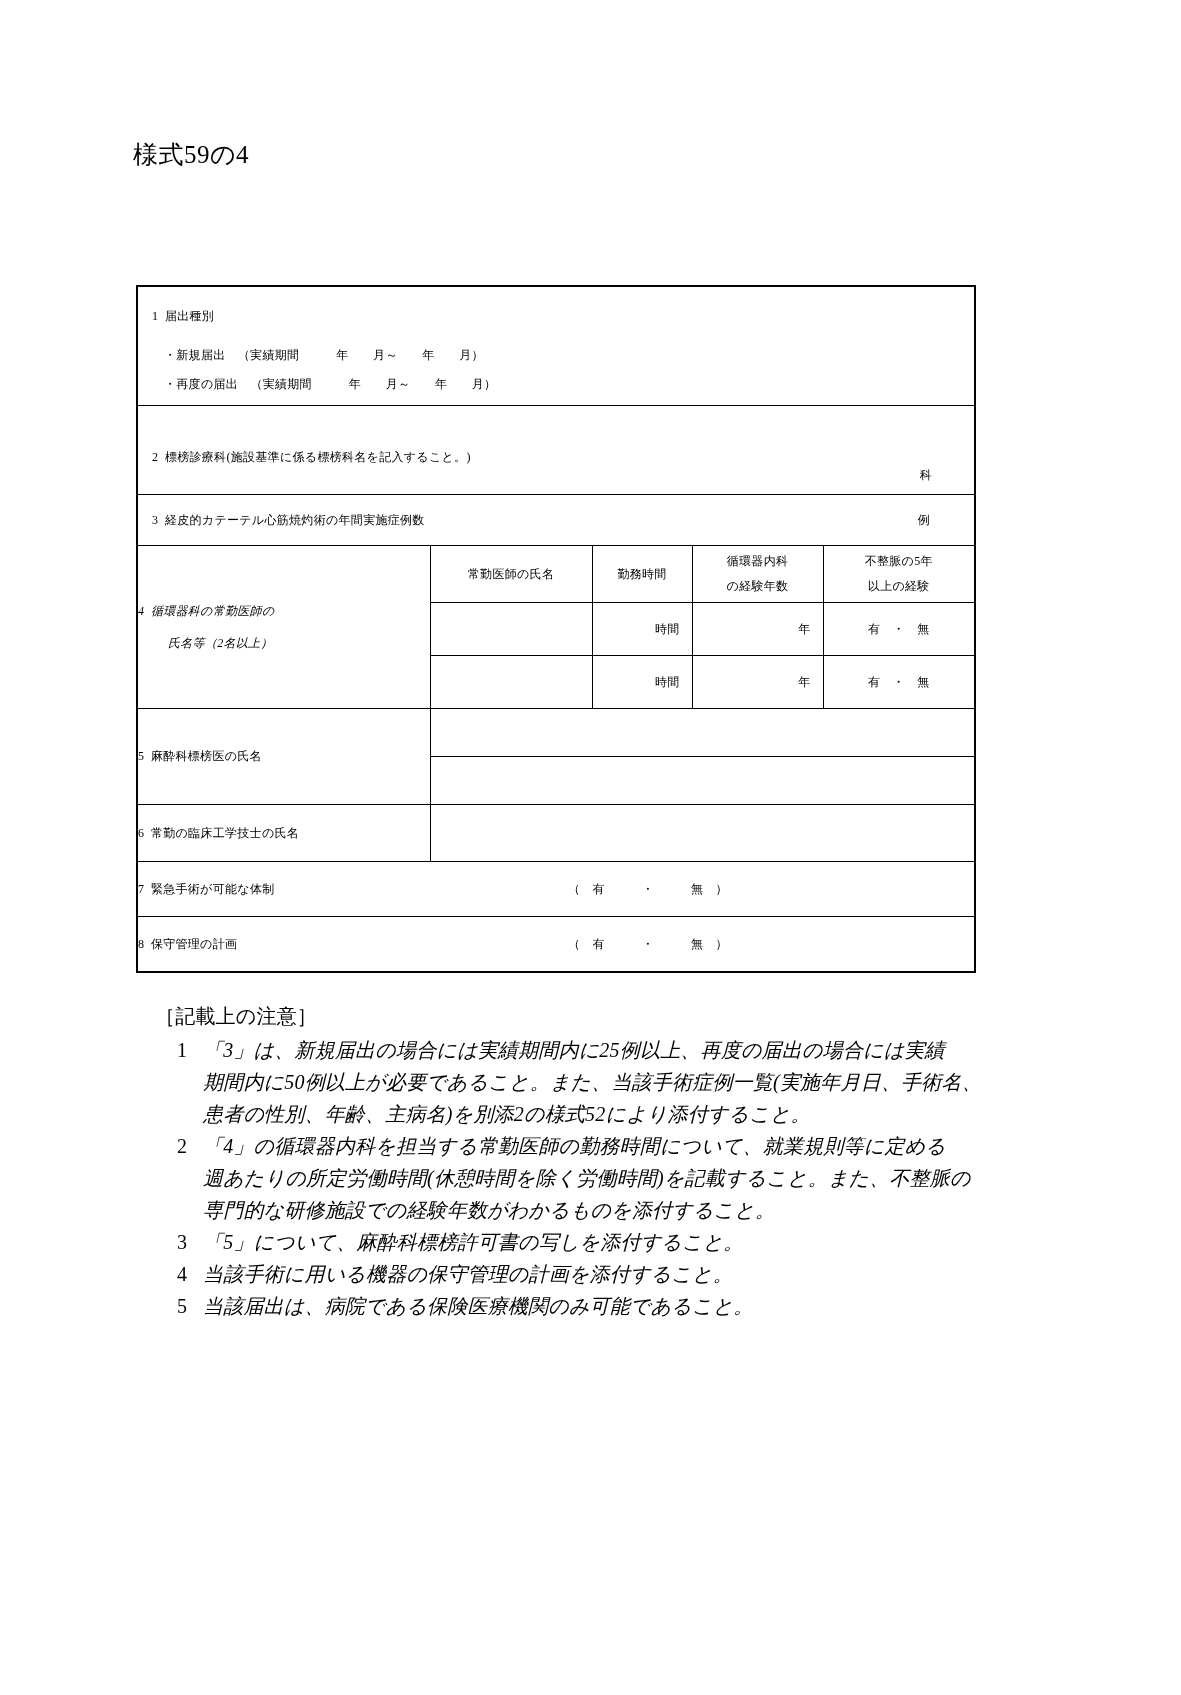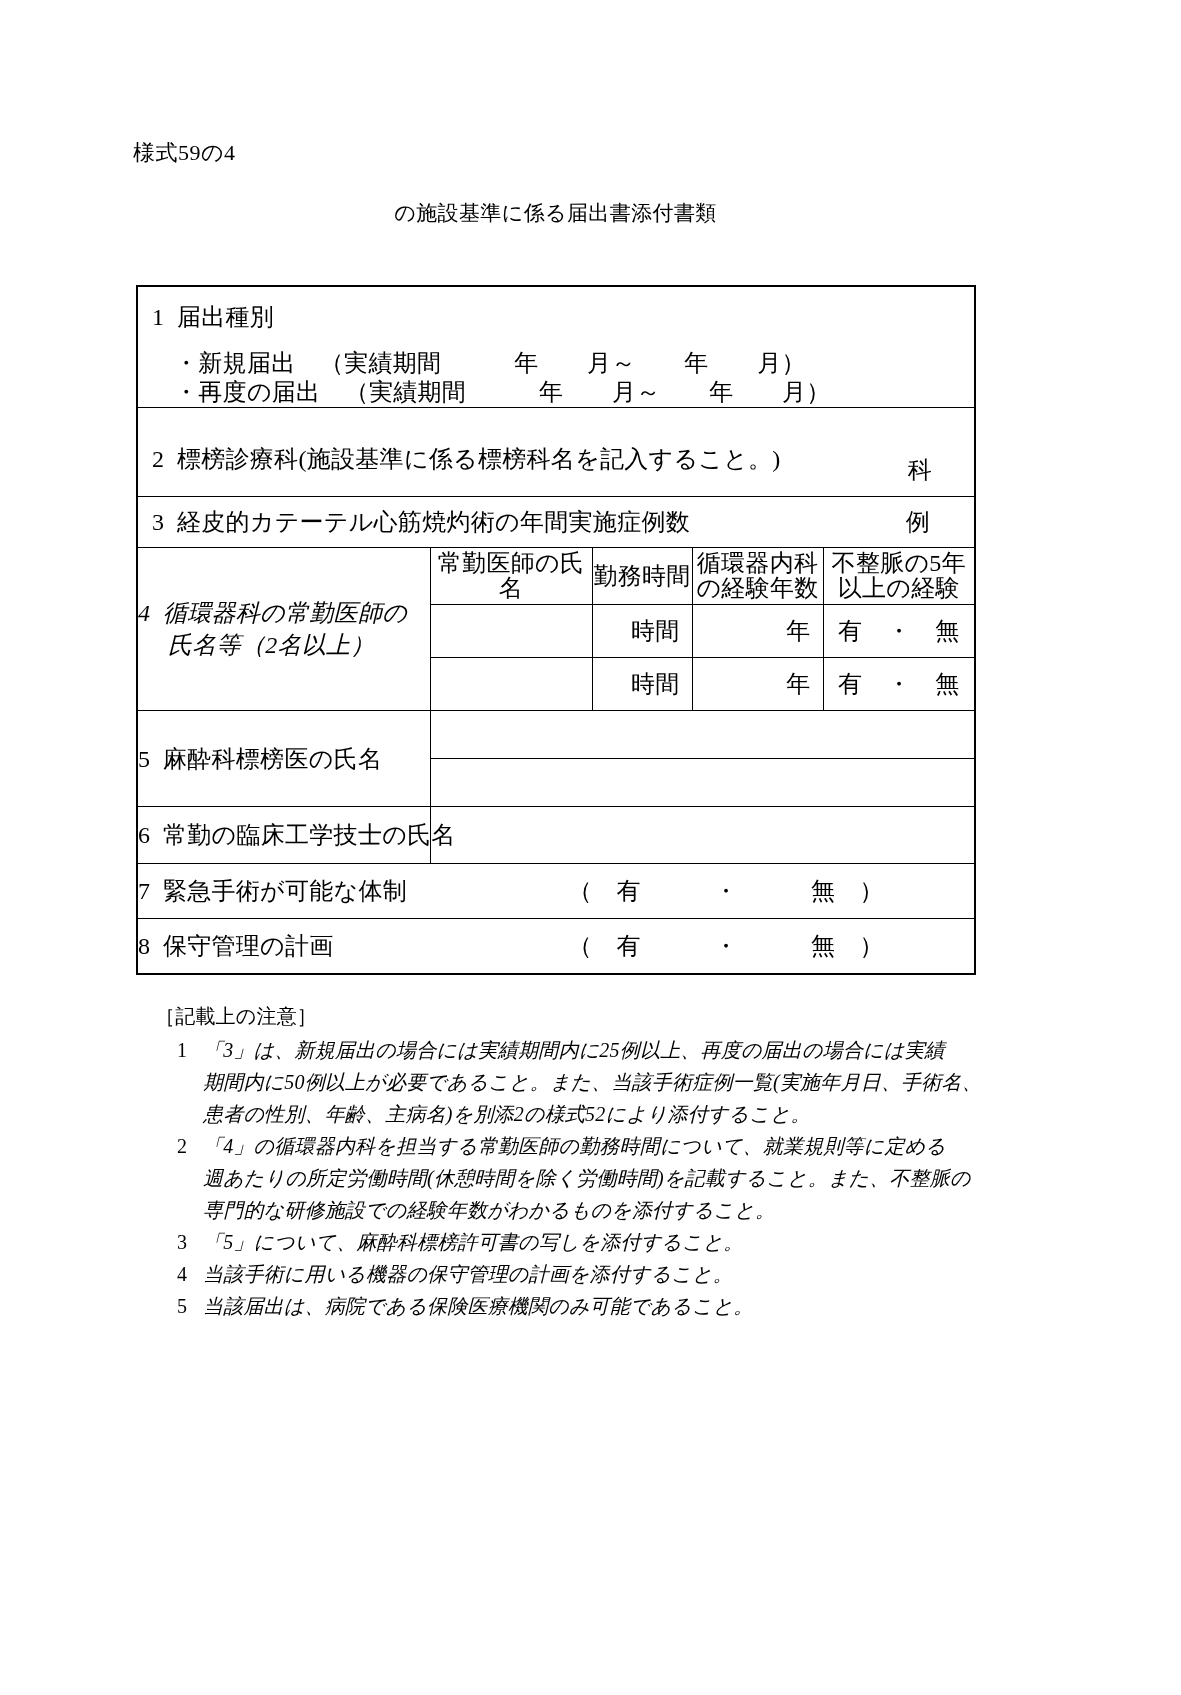--- a/index.html
+++ b/index.html
@@ -20,21 +20,21 @@
     left: 0; top: 0;
     width: 1181px;
     height: 1695px;
   }
 
   
   .form-no {
     position: absolute;
     left: 133px;
     top: 138px;
-    font-size: 22px;
+    font-size: 25px;
     letter-spacing: 0.5px;
     white-space: nowrap;
   }
   .doc-title {
     position: absolute;
     left: 133px;
     top: 198px;
     width: 845px;
     text-align: center;
     font-size: 21px;
@@ -44,42 +44,42 @@
   .doc-title div { white-space: nowrap; }
 
   
   .form-table {
     position: absolute;
     left: 136px;
     top: 285px;
     width: 838px;
     border-collapse: collapse;
     table-layout: fixed;
-    font-size: 24px;
+    font-size: 12px;
     letter-spacing: 0.3px;
   }
   .form-table td {
     border: 1px solid #000000;
     padding: 0;
     vertical-align: middle;
   }
   .form-table .outer-l { border-left: 2px solid #000; }
   .form-table .outer-r { border-right: 2px solid #000; }
   .form-table .outer-t { border-top: 2px solid #000; }
   .form-table .outer-b { border-bottom: 2px solid #000; }
 
   .row1-cell { height: 118px; vertical-align: top; }
   .sec-title {
     display: block;
     padding: 14px 0 0 14px;
     white-space: nowrap;
   }
   .bullets {
     margin-top: 16px;
-    padding-left: 36px;
+    padding-left: 26px;
   }
   .bullet-line {
     white-space: pre;
     line-height: 29px;
   }
 
   .sec2-cell { height: 88px; vertical-align: top; position: relative; }
   .sec2-label { padding: 14px 0 0 14px; white-space: nowrap; }
   .sec2-unit {
     position: absolute;
@@ -160,21 +160,20 @@
   .note-body div { white-space: nowrap; font-style: italic; }
 </style>
 </head>
 <body>
 
 <div class="page">
 
   <div class="form-no">様式59の4</div>
 
   <div class="doc-title">
-    <div>の施設基準に係る届出書添付書類</div>
   </div>
 
   <table class="form-table">
     <colgroup>
       <col style="width:293px">
       <col style="width:162px">
       <col style="width:100px">
       <col style="width:131px">
       <col style="width:152px">
     </colgroup>

